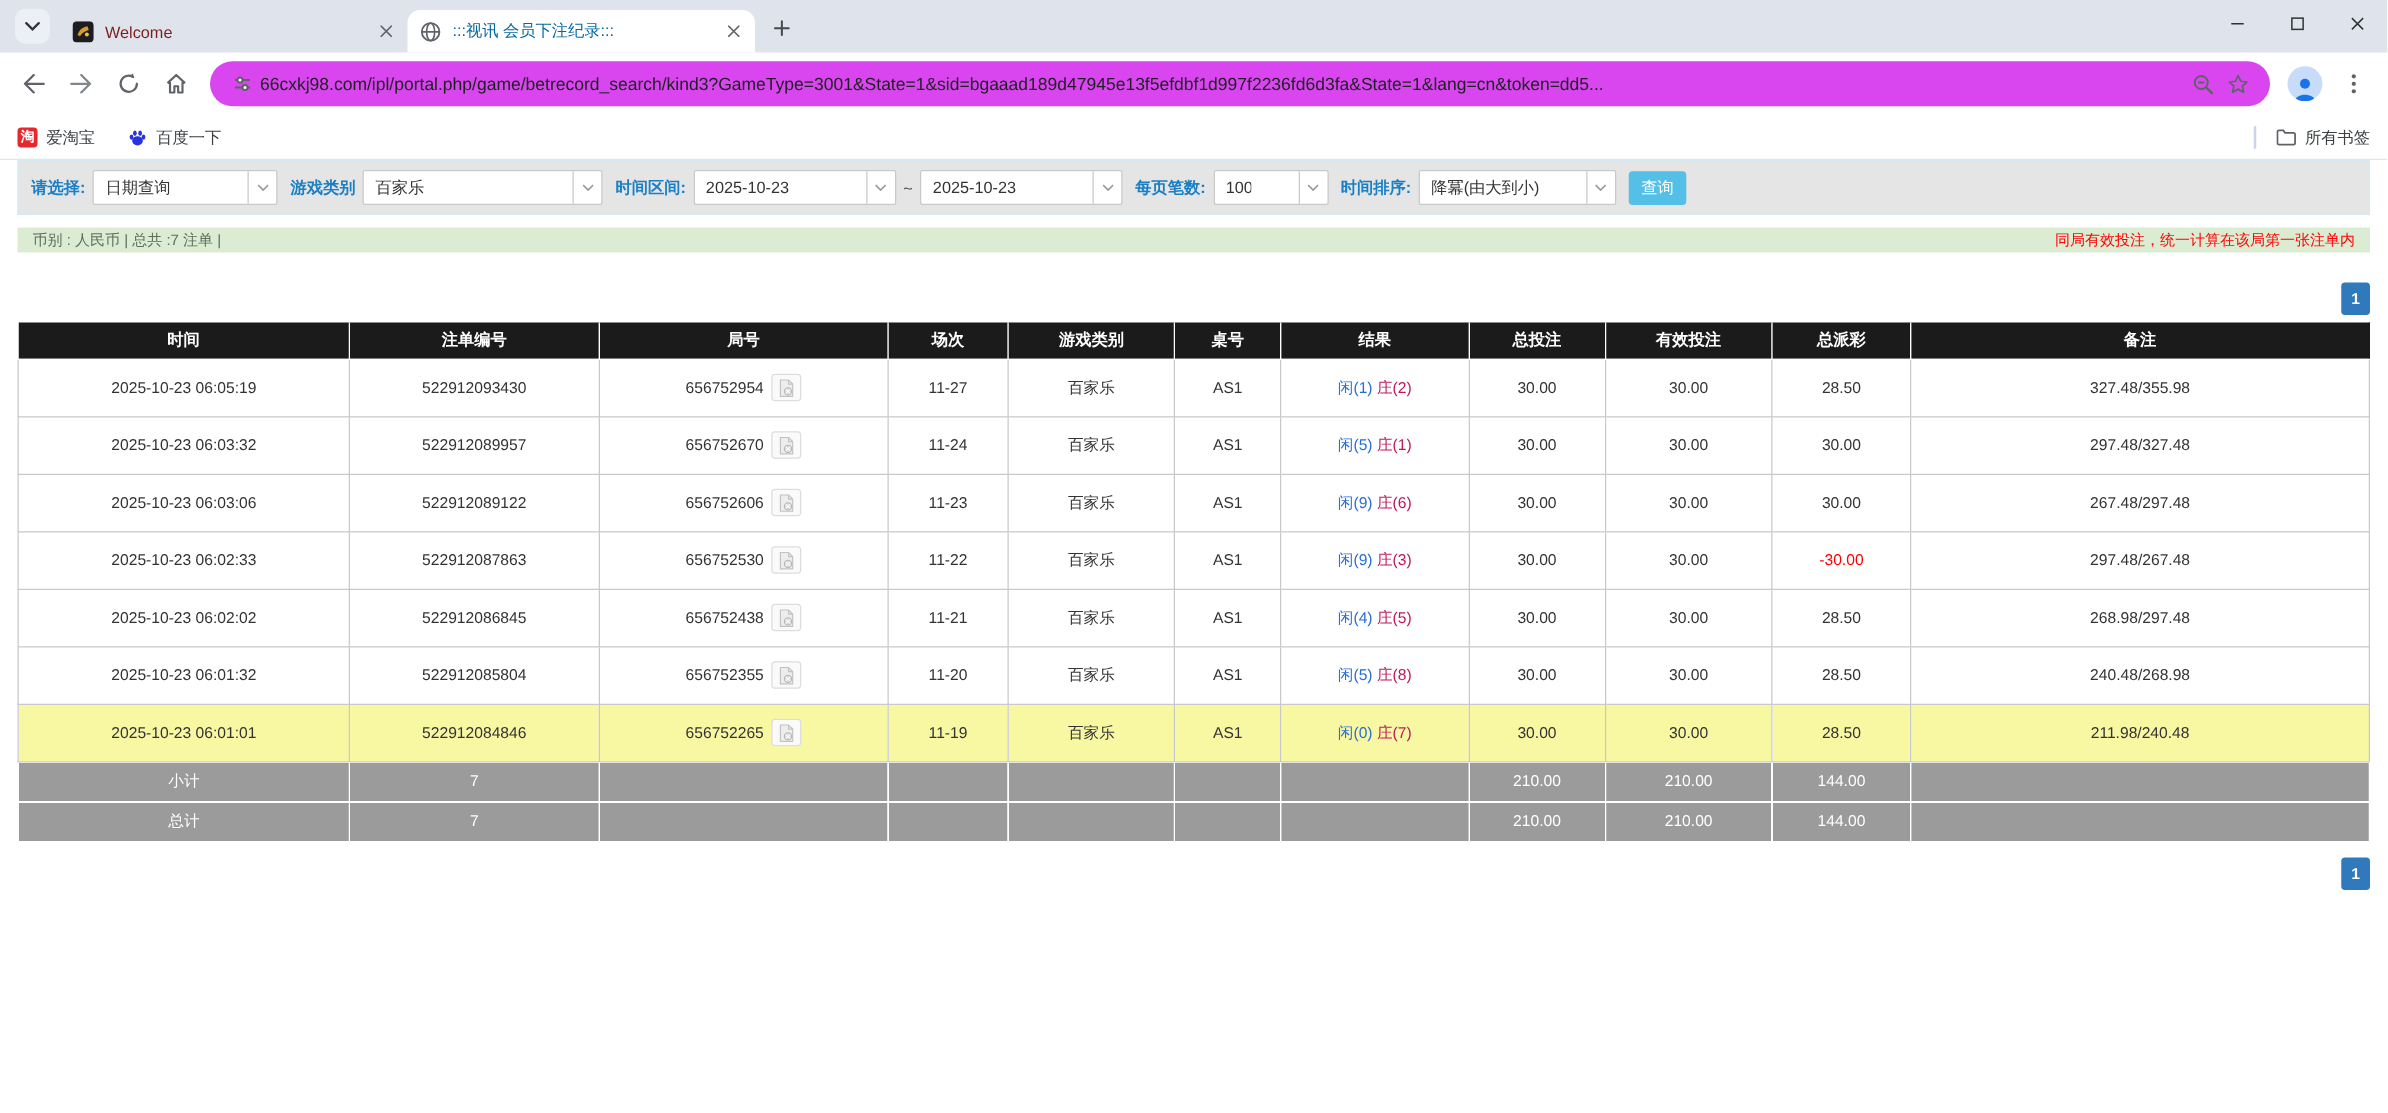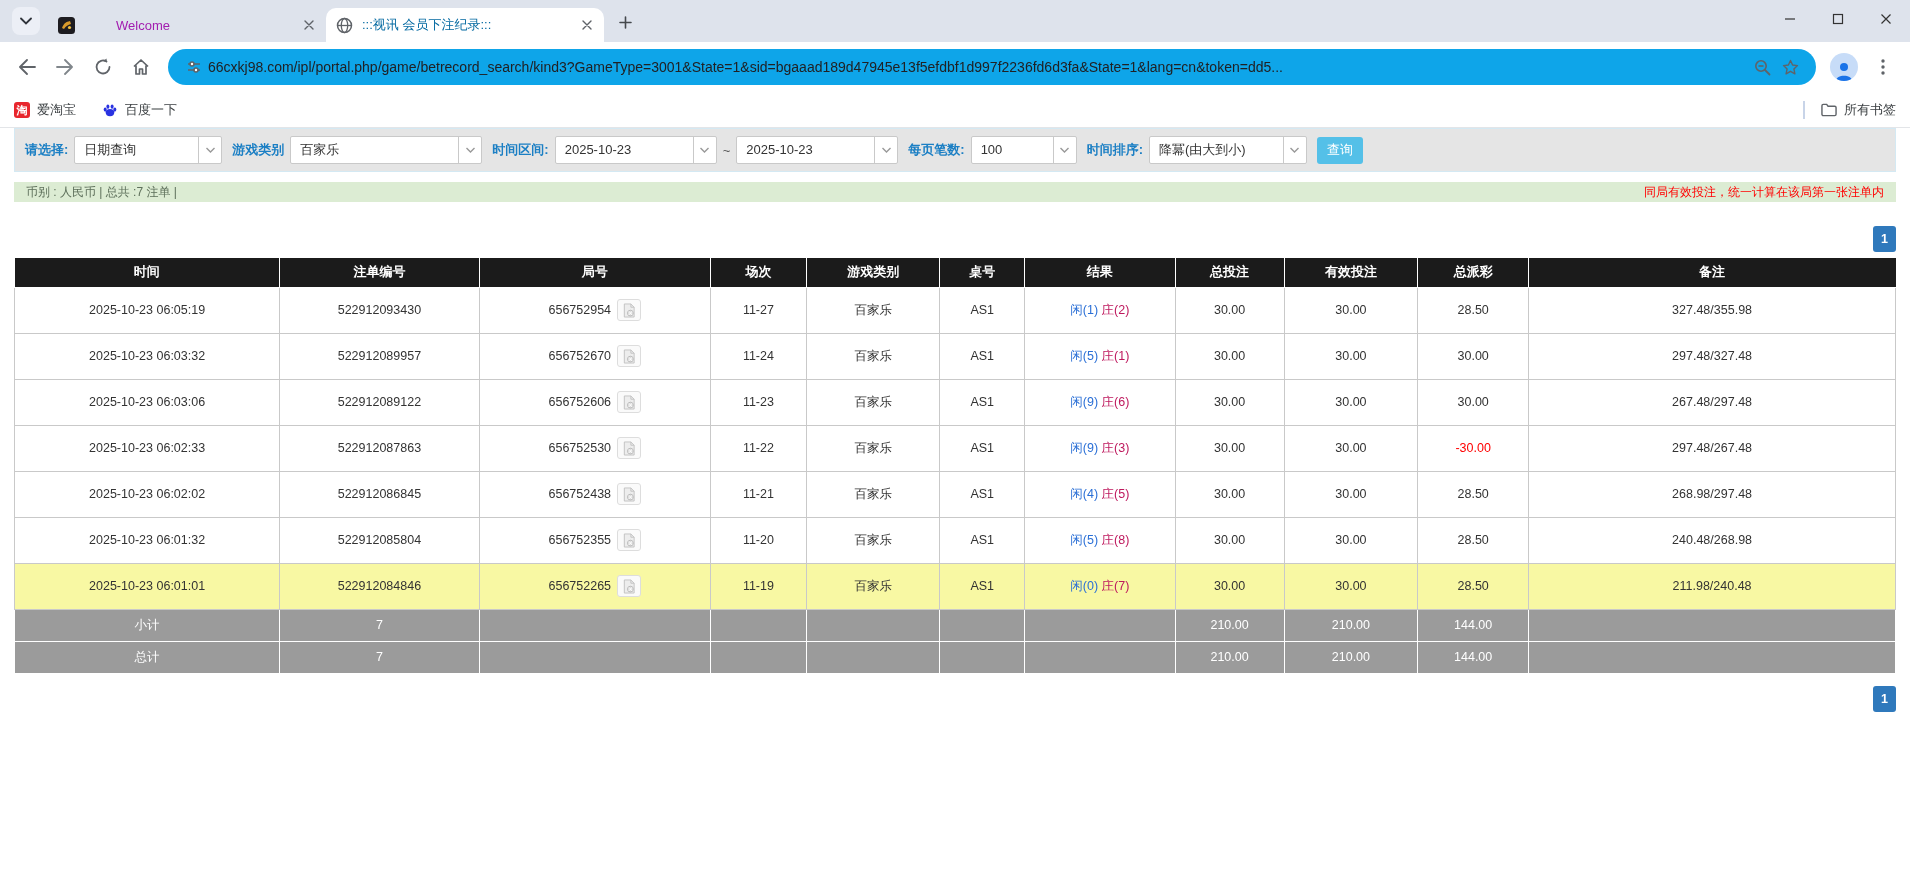--- a/index.html
+++ b/index.html
@@ -4,34 +4,34 @@
 <style>
   * { margin:0; padding:0; box-sizing:border-box; }
   html,body { width:1910px; height:890px; overflow:hidden; background:#fff;
     font-family:"Liberation Sans","DejaVu Sans",sans-serif; }
 
   
   .tabstrip { height:42px; background:#dee3ec; display:flex; align-items:flex-end; position:relative; }
   .tab-search { width:28px; height:28px; margin:0 8px 7px 12px; border-radius:8px; background:#eceff6;
     display:flex; align-items:center; justify-content:center; cursor:pointer; }
   .tab { height:34px; display:flex; align-items:center; padding:0 8px 0 10px; width:278px; }
-  .tab.inactive { color:#a21caf; border-radius:10px 10px 0 0;gap:32px; }
+  .tab.inactive { color:#7f1d1d; border-radius:10px 10px 0 0; }
   .tab.active { background:#fff; border-radius:10px 10px 0 0; color:#0369a1; }
   .tab .favicon { width:17px; height:17px; margin-right:9px; flex:0 0 auto; }
   .tab-title { font-size:13px; flex:1 1 auto; white-space:nowrap; overflow:hidden; }
   .tab-close { width:18px; height:18px; border-radius:50%; display:flex; align-items:center; justify-content:center; cursor:pointer; }
   .newtab { width:26px; height:26px; margin:0 0 7px 8px; display:flex; align-items:center; justify-content:center;
     border-radius:50%; cursor:pointer; }
   .wincontrols { position:absolute; right:0; top:0; height:38px; display:flex; }
   .winbtn { width:48px; height:38px; display:flex; align-items:center; justify-content:center; cursor:pointer; }
 
   .toolbar { height:50px; background:#fff; display:flex; align-items:center; padding:0 8px; }
   .navbtn { width:34px; height:34px; border-radius:50%; display:flex; align-items:center; justify-content:center;
     margin:0 2px; cursor:pointer; flex:0 0 auto; }
-  .omnibox { flex:1 1 auto; height:36px; margin:0 8px; background:#0ea5e9; border-radius:18px;
+  .omnibox { flex:1 1 auto; height:36px; margin:0 8px; background:#d946ef; border-radius:18px;
     display:flex; align-items:center; padding:12px 12px; min-width:0; }
   .omni-url { flex:1 1 auto; font-size:14px; color:#202124; white-space:nowrap; overflow:hidden; }
   .omni-ico { width:28px; height:28px; display:flex; align-items:center; justify-content:center; flex:0 0 auto; cursor:pointer; }
   .avatar { width:28px; height:28px; border-radius:50%; background:#c7dcf8; display:flex; align-items:flex-end;
     justify-content:center; overflow:hidden; margin:0 6px; cursor:pointer; flex:0 0 auto; }
 
   .bookmarks { height:36px; background:#fff; border-bottom:1px solid #e3e5e8; display:flex; align-items:center; padding:0 14px; }
   .bm { display:flex; align-items:center; margin-right:26px; cursor:pointer; font-size:13px; color:#3c4043; }
   .bm .bm-ico { width:16px; height:16px; margin-right:7px; display:flex; align-items:center; justify-content:center; }
   .bm-taobao { background:#e8262d; border-radius:3px; color:#fff; font-size:11px; font-weight:bold; line-height:16px; text-align:center; }
@@ -272,21 +272,21 @@
     <div class="sel" style="width:162px">
       <span class="val">2025-10-23</span>
       <span class="arr">
           <svg width="9" height="6" viewBox="0 0 9 6">
             <path d="M0.5 1 L4.5 5 L8.5 1" fill="none" stroke="#999" stroke-width="1.4"></path>
           </svg>
         </span>
     </div>
 
     <span class="flabel">每页笔数:</span>
-    <div class="sel" style="width:106px">
+    <div class="sel" style="width:92px">
       <span class="val">100</span>
       <span class="arr">
           <svg width="9" height="6" viewBox="0 0 9 6">
             <path d="M0.5 1 L4.5 5 L8.5 1" fill="none" stroke="#999" stroke-width="1.4"></path>
           </svg>
         </span>
     </div>
 
     <span class="flabel">时间排序:</span>
     <div class="sel" style="width:158px">

